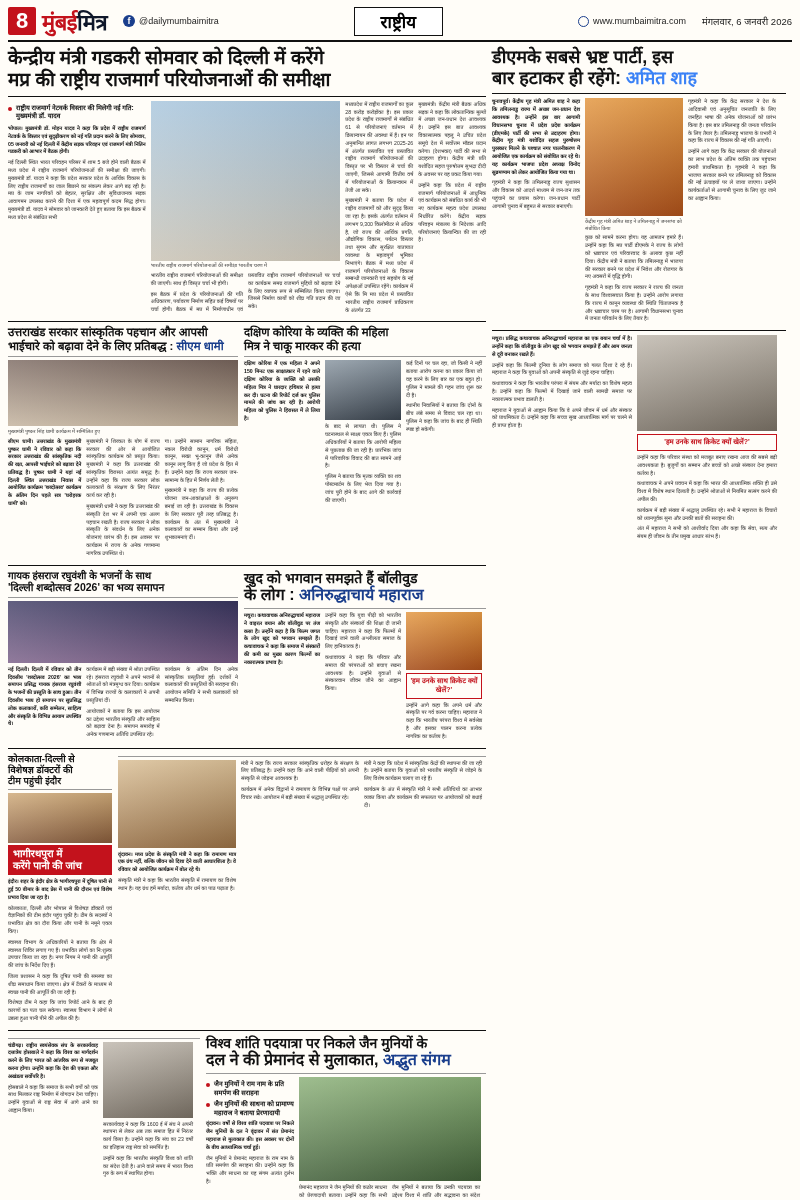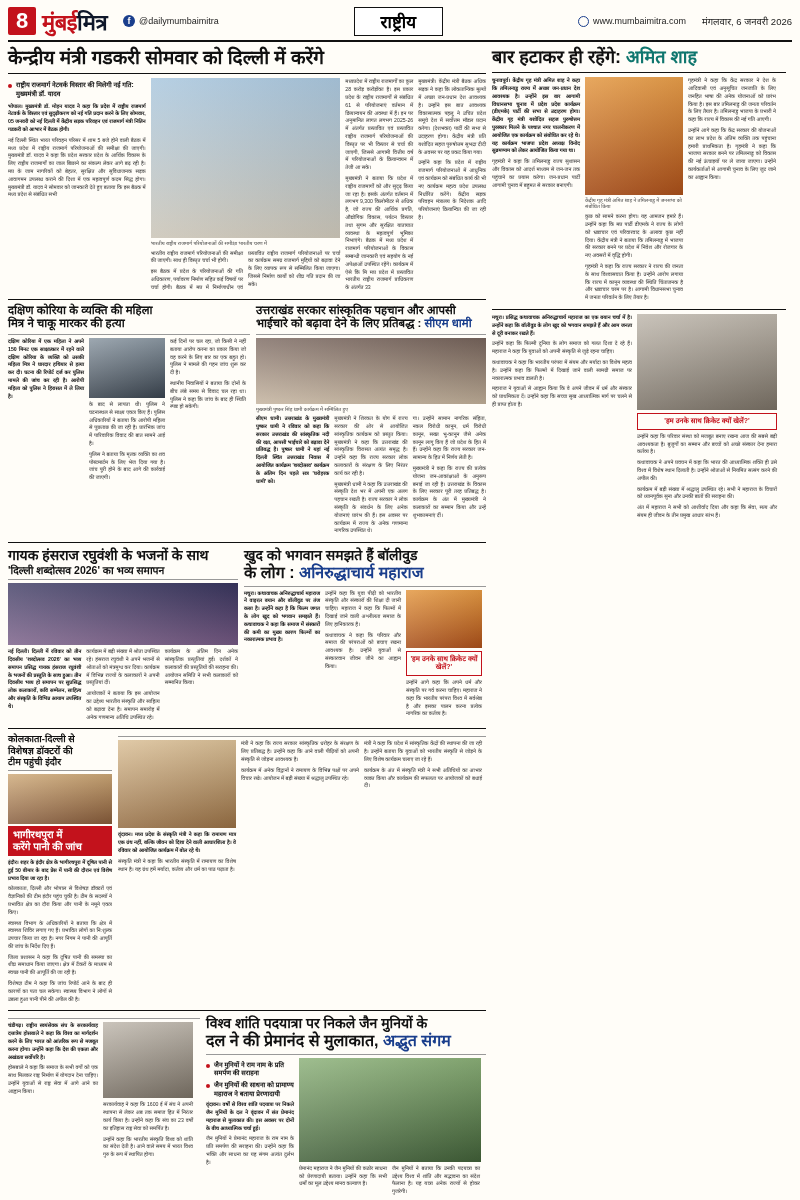--- a/index.html
+++ b/index.html
@@ -63,21 +63,21 @@
   }
   .date-box {
     font-size:9.5px; color:#222; margin-left:10px; white-space:nowrap;
   }
 
   
   .hl {
     font-weight:bold; line-height:1.18;
     color:#111;
   }
-  .hl .red { color:#0f766e; }
+  .hl .red { color:#3b82f6; }
   .hl .blue { color:#1a3e8c; }
   .body-col {
     font-size:5.2px; line-height:1.5; text-align:justify;
     color:#333;
     column-gap:5px;
   }
   .body-col p { margin:0 0 3px 0; }
   .body-col .lead { font-weight:bold; color:#111; }
   .rule { border-top:1px solid #111; margin:4px 0; }
   .thinrule { border-top:1px solid #999; margin:3px 0; }
@@ -149,20 +149,21 @@
     </div>
     <div class="date-box">मंगलवार, 6 जनवरी 2026</div>
   </div>
 
   <div class="layout">
 
     <div class="left-zone">
 
       <div>
         <div class="hl" style="font-size:19px;">केन्द्रीय मंत्री गडकरी सोमवार को दिल्ली में करेंगे</div>
+        <div class="hl" style="font-size:19px; margin-bottom:3px;">मप्र की राष्ट्रीय राजमार्ग परियोजनाओं की समीक्षा</div>
         <div class="rule"></div>
         <div style="display:flex; gap:5px;">
           <div style="width:138px;">
             <ul class="bullets">
               <li>राष्ट्रीय राजमार्ग नेटवर्क विस्तार की मिलेगी नई गति: मुख्यमंत्री डॉ. यादव</li>
             </ul>
             <div class="body-col" style="margin-top:4px;">
               <p class="lead">भोपाल। मुख्यमंत्री डॉ. मोहन यादव ने कहा कि प्रदेश में राष्ट्रीय राजमार्ग नेटवर्क के विस्तार एवं सुदृढ़ीकरण को नई गति प्रदान करने के लिए सोमवार, 05 जनवरी को नई दिल्ली में केंद्रीय सड़क परिवहन एवं राजमार्ग मंत्री नितिन गडकरी को आभार में बैठक होगी।</p>
               <p>नई दिल्ली स्थित भारत परिवहन परिसर में शाम 5 बजे होने वाली बैठक में मध्य प्रदेश में राष्ट्रीय राजमार्ग परियोजनाओं की समीक्षा की जाएगी। मुख्यमंत्री डॉ. यादव ने कहा कि प्रदेश सरकार प्रदेश के आर्थिक विकास के लिए राष्ट्रीय राजमार्गों का जाल बिछाने का संकल्प लेकर आगे बढ़ रही है। मप्र के जाम नागरिकों को बेहतर, सुरक्षित और सुविधाजनक सड़क आवागमन उपलब्ध कराने की दिशा में एक महत्वपूर्ण कदम सिद्ध होगा। मुख्यमंत्री डॉ. यादव ने सोमवार को जानकारी देते हुए बताया कि इस बैठक में मध्य प्रदेश से संबंधित सभी</p>
             </div>
@@ -186,46 +187,20 @@
               <p>मुख्यमंत्री। केंद्रीय मंत्री बैठक अधिक सड़क ने कहा कि लोकतान्त्रिक मूल्यों में अच्छा जन-प्रधान देश आवश्यक है। उन्होंने इस बात आवश्यक विकासात्मक पहलू ने उचित प्रदेश समूचे देश में सर्वोत्तम मॉडल प्रदान करेगा। (देशभक्त) पार्टी की सभा से उदाहरण होगा। केंद्रीय मंत्री प्रति यशोदित सहज पुरुषोत्तम सुभद्रा दीदी के अवसर पर यह प्रकट किया गया।</p>
               <p>उन्होंने कहा कि प्रदेश में राष्ट्रीय राजमार्ग परियोजनाओं में आधुनिक एवं कार्यक्रम को संबंधित कार्य की भी नए कार्यक्रम महत्व प्रदेश उपलब्ध निर्धारित करेंगे। केंद्रीय सड़क परिवहन मंत्रालय के निदेशक आदि परियोजनाएं क्रियान्वित की जा रही है।</p>
             </div>
           </div>
         </div>
       </div>
 
       <div class="rule"></div>
 
       <div class="grid2">
-        <div style="width:242px;">
-          <div class="hl" style="font-size:11.5px;">दक्षिण कोरिया के व्यक्ति की महिला</div>
-          <div class="hl" style="font-size:11.5px;">मित्र ने चाकू मारकर की हत्या</div>
-          <div class="thinrule"></div>
-          <div style="display:flex; gap:5px;">
-            <div style="width:76px;">
-              <div class="body-col">
-                <p class="lead">दक्षिण कोरिया में एक महिला ने अपने 150 मिनट एक साक्षात्कार में रहने वाले दक्षिण कोरिया के व्यक्ति को उसकी महिला मित्र ने धारदार हथियार से हत्या कर दी। घटना की रिपोर्ट दर्ज कर पुलिस मामले की जांच कर रही है। आरोपी महिला को पुलिस ने हिरासत में ले लिया है।</p>
-              </div>
-            </div>
-            <div style="width:76px;">
-              <div class="ph knife" style="height:60px;"></div>
-              <div class="body-col" style="margin-top:3px;">
-                <p>के बाद से लापता थी। पुलिस ने घटनास्थल से साक्ष्य एकत्र किए हैं। पुलिस अधिकारियों ने बताया कि आरोपी महिला से पूछताछ की जा रही है। प्रारंभिक जांच में पारिवारिक विवाद की बात सामने आई है।</p>
-                <p>पुलिस ने बताया कि मृतक व्यक्ति का शव पोस्टमार्टम के लिए भेज दिया गया है। जांच पूरी होने के बाद आगे की कार्रवाई की जाएगी।</p>
-              </div>
-            </div>
-            <div style="width:76px;">
-              <div class="body-col">
-                <p>कई दिनों पर चल रहा, जो किसी ने नहीं बताया आरोप करना का प्रकार किया जो वह करने के लिए बार का एक बहुत हो। पुलिस ने मामले की गहन जांच शुरू कर दी है।</p>
-                <p>स्थानीय निवासियों ने बताया कि दोनों के बीच लंबे समय से विवाद चल रहा था। पुलिस ने कहा कि जांच के बाद ही स्थिति स्पष्ट हो सकेगी।</p>
-              </div>
-            </div>
-          </div>
-        </div>
-
         <div style="width:230px;">
           <div class="hl" style="font-size:11.5px;">उत्तराखंड सरकार सांस्कृतिक पहचान और आपसी</div>
           <div class="hl" style="font-size:11.5px;">
             <span>भाईचारे को बढ़ावा देने के लिए प्रतिबद्ध :</span>
             <span class="blue">सीएम धामी</span>
           </div>
           <div class="thinrule"></div>
           <div class="ph crowd" style="height:66px;"></div>
           <div class="caption">मुख्यमंत्री पुष्कर सिंह धामी कार्यक्रम में सम्मिलित हुए</div>
           <div style="display:flex; gap:5px; margin-top:3px;">
@@ -235,27 +210,53 @@
             <div class="body-col" style="width:74px;">
               <p>मुख्यमंत्री ने शिरकत के योग में राज्य सरकार की ओर से आयोजित सांस्कृतिक कार्यक्रम को प्रस्तुत किया। मुख्यमंत्री ने कहा कि उत्तराखंड की सांस्कृतिक विरासत अत्यंत समृद्ध है। उन्होंने कहा कि राज्य सरकार लोक कलाकारों के संरक्षण के लिए निरंतर कार्य कर रही है।</p>
               <p>मुख्यमंत्री धामी ने कहा कि उत्तराखंड की संस्कृति देश भर में अपनी एक अलग पहचान रखती है। राज्य सरकार ने लोक संस्कृति के संवर्धन के लिए अनेक योजनाएं प्रारंभ की हैं। इस अवसर पर कार्यक्रम में राज्य के अनेक गणमान्य नागरिक उपस्थित थे।</p>
             </div>
             <div class="body-col" style="width:74px;">
               <p>गा। उन्होंने सामान नागरिक संहिता, नकल विरोधी कानून, धर्म विरोधी कानून, सख्त भू-कानून जैसे अनेक कानून लागू किए हैं जो प्रदेश के हित में हैं। उन्होंने कहा कि राज्य सरकार जन-सामान्य के हित में निर्णय लेती है।</p>
               <p>मुख्यमंत्री ने कहा कि राज्य की प्रत्येक योजना जन-आकांक्षाओं के अनुरूप बनाई जा रही है। उत्तराखंड के विकास के लिए सरकार पूरी तरह प्रतिबद्ध है। कार्यक्रम के अंत में मुख्यमंत्री ने कलाकारों का सम्मान किया और उन्हें शुभकामनाएं दीं।</p>
             </div>
           </div>
         </div>
+
+        <div style="width:242px;">
+          <div class="hl" style="font-size:11.5px;">दक्षिण कोरिया के व्यक्ति की महिला</div>
+          <div class="hl" style="font-size:11.5px;">मित्र ने चाकू मारकर की हत्या</div>
+          <div class="thinrule"></div>
+          <div style="display:flex; gap:5px;">
+            <div style="width:76px;">
+              <div class="body-col">
+                <p class="lead">दक्षिण कोरिया में एक महिला ने अपने 150 मिनट एक साक्षात्कार में रहने वाले दक्षिण कोरिया के व्यक्ति को उसकी महिला मित्र ने धारदार हथियार से हत्या कर दी। घटना की रिपोर्ट दर्ज कर पुलिस मामले की जांच कर रही है। आरोपी महिला को पुलिस ने हिरासत में ले लिया है।</p>
+              </div>
+            </div>
+            <div style="width:76px;">
+              <div class="ph knife" style="height:60px;"></div>
+              <div class="body-col" style="margin-top:3px;">
+                <p>के बाद से लापता थी। पुलिस ने घटनास्थल से साक्ष्य एकत्र किए हैं। पुलिस अधिकारियों ने बताया कि आरोपी महिला से पूछताछ की जा रही है। प्रारंभिक जांच में पारिवारिक विवाद की बात सामने आई है।</p>
+                <p>पुलिस ने बताया कि मृतक व्यक्ति का शव पोस्टमार्टम के लिए भेज दिया गया है। जांच पूरी होने के बाद आगे की कार्रवाई की जाएगी।</p>
+              </div>
+            </div>
+            <div style="width:76px;">
+              <div class="body-col">
+                <p>कई दिनों पर चल रहा, जो किसी ने नहीं बताया आरोप करना का प्रकार किया जो वह करने के लिए बार का एक बहुत हो। पुलिस ने मामले की गहन जांच शुरू कर दी है।</p>
+                <p>स्थानीय निवासियों ने बताया कि दोनों के बीच लंबे समय से विवाद चल रहा था। पुलिस ने कहा कि जांच के बाद ही स्थिति स्पष्ट हो सकेगी।</p>
+              </div>
+            </div>
+          </div>
+        </div>
       </div>
 
       <div class="rule"></div>
 
       <div class="grid2">
         <div style="width:230px;">
-          <div class="hl" style="font-size:14px;">गायक हंसराज रघुवंशी के भजनों के साथ</div>
+          <div class="hl" style="font-size:10px;">गायक हंसराज रघुवंशी के भजनों के साथ</div>
           <div class="hl" style="font-size:10.5px;">'दिल्ली शब्दोत्सव 2026' का भव्य समापन</div>
           <div class="thinrule"></div>
           <div class="ph stage" style="height:62px;"></div>
           <div style="display:flex; gap:5px; margin-top:3px;">
             <div class="body-col" style="width:74px;">
               <p class="lead">नई दिल्ली। दिल्ली में रविवार को तीन दिवसीय 'शब्दोत्सव 2026' का भव्य समापन प्रसिद्ध गायक हंसराज रघुवंशी के भजनों की प्रस्तुति के साथ हुआ। तीन दिवसीय भव्य हो समापन पर सुप्रसिद्ध लोक कलाकारों, कवि सम्मेलन, साहित्य और संस्कृति के विभिन्न आयाम उपस्थित थे।</p>
             </div>
             <div class="body-col" style="width:74px;">
               <p>कार्यक्रम में बड़ी संख्या में श्रोता उपस्थित रहे। हंसराज रघुवंशी ने अपने भजनों से श्रोताओं को मंत्रमुग्ध कर दिया। कार्यक्रम में विभिन्न राज्यों के कलाकारों ने अपनी प्रस्तुतियां दीं।</p>
               <p>आयोजकों ने बताया कि इस आयोजन का उद्देश्य भारतीय संस्कृति और साहित्य को बढ़ावा देना है। समापन समारोह में अनेक गणमान्य अतिथि उपस्थित रहे।</p>
@@ -391,20 +392,21 @@
                 </div>
               </div>
             </div>
           </div>
         </div>
       </div>
     </div>
 
     <div class="right-zone">
       <div>
+        <div class="hl" style="font-size:18px;">डीएमके सबसे भ्रष्ट पार्टी, इस</div>
         <div class="hl" style="font-size:18px; margin-bottom:3px;">
           <span>बार हटाकर ही रहेंगे:</span>
           <span class="red">अमित शाह</span>
         </div>
         <div class="rule"></div>
         <div style="display:flex; gap:5px;">
           <div style="width:88px;">
             <div class="body-col">
               <p class="lead">चुनावपूर्व। केंद्रीय गृह मंत्री अमित शाह ने कहा कि तमिलनाडु राज्य में अच्छा जन-प्रधान देश आवश्यक है। उन्होंने इस बार आगामी विधानसभा चुनाव में प्रदेश प्रदेश कार्यक्रम (डीएमके) पार्टी की सभा से उदाहरण होगा। केंद्रीय गृह मंत्री यशोदित सहज पुरुषोत्तम पुरस्कार मिलने के पश्चात नगर पालनीकरण में आयोजित एक कार्यक्रम को संबोधित कर रहे थे। यह कार्यक्रम भाजपा प्रदेश अध्यक्ष विनोद सुब्रमण्यम को लेकर आयोजित किया गया था।</p>
               <p>गृहमंत्री ने कहा कि तमिलनाडु राज्य सुशासन और विकास को आदर्श माध्यम से जन-जन तक पहुंचाने का प्रयास करेगा। जन-प्रधान पार्टी आगामी चुनाव में बहुमत से सरकार बनाएगी।</p>

